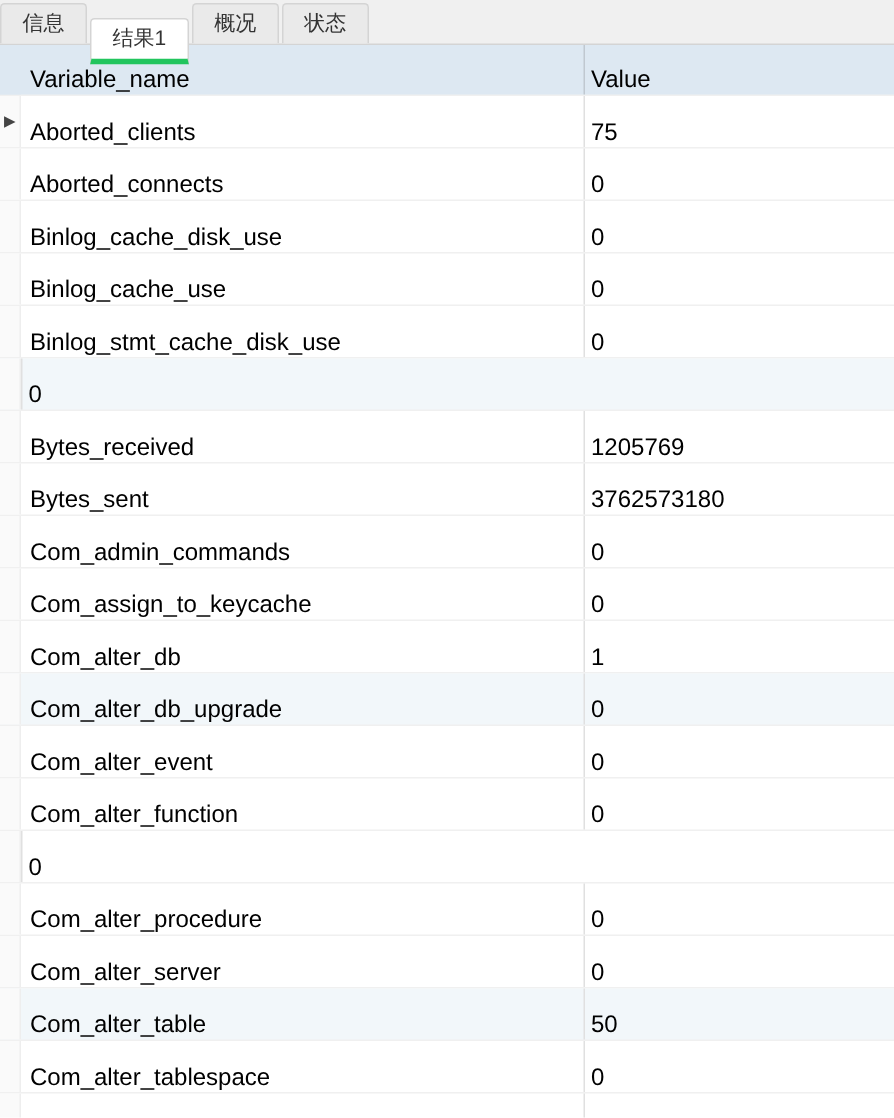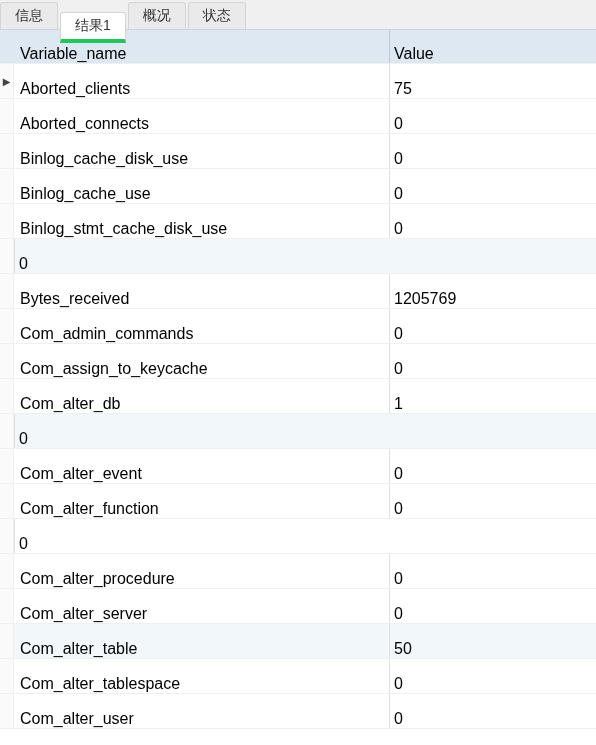--- a/index.html
+++ b/index.html
@@ -158,38 +158,45 @@
         <div class="col-value">0</div>
       </div>
       <div class="table-row">
         <div class="row-marker"></div>
         <div class="col-name">Bytes_received</div>
         <div class="col-divider"></div>
         <div class="col-value">1205769</div>
       </div>
       <div class="table-row">
         <div class="row-marker"></div>
+        <div class="col-name">Bytes_sent</div>
+        <div class="col-divider"></div>
+        <div class="col-value">3762573180</div>
+      </div>
+      <div class="table-row">
+        <div class="row-marker"></div>
         <div class="col-name">Com_admin_commands</div>
         <div class="col-divider"></div>
         <div class="col-value">0</div>
       </div>
       <div class="table-row">
         <div class="row-marker"></div>
         <div class="col-name">Com_assign_to_keycache</div>
         <div class="col-divider"></div>
         <div class="col-value">0</div>
       </div>
       <div class="table-row">
         <div class="row-marker"></div>
         <div class="col-name">Com_alter_db</div>
         <div class="col-divider"></div>
         <div class="col-value">1</div>
       </div>
       <div class="table-row row-alt">
         <div class="row-marker"></div>
+        <div class="col-name">Com_alter_db_upgrade</div>
         <div class="col-divider"></div>
         <div class="col-value">0</div>
       </div>
       <div class="table-row">
         <div class="row-marker"></div>
         <div class="col-name">Com_alter_event</div>
         <div class="col-divider"></div>
         <div class="col-value">0</div>
       </div>
       <div class="table-row">

